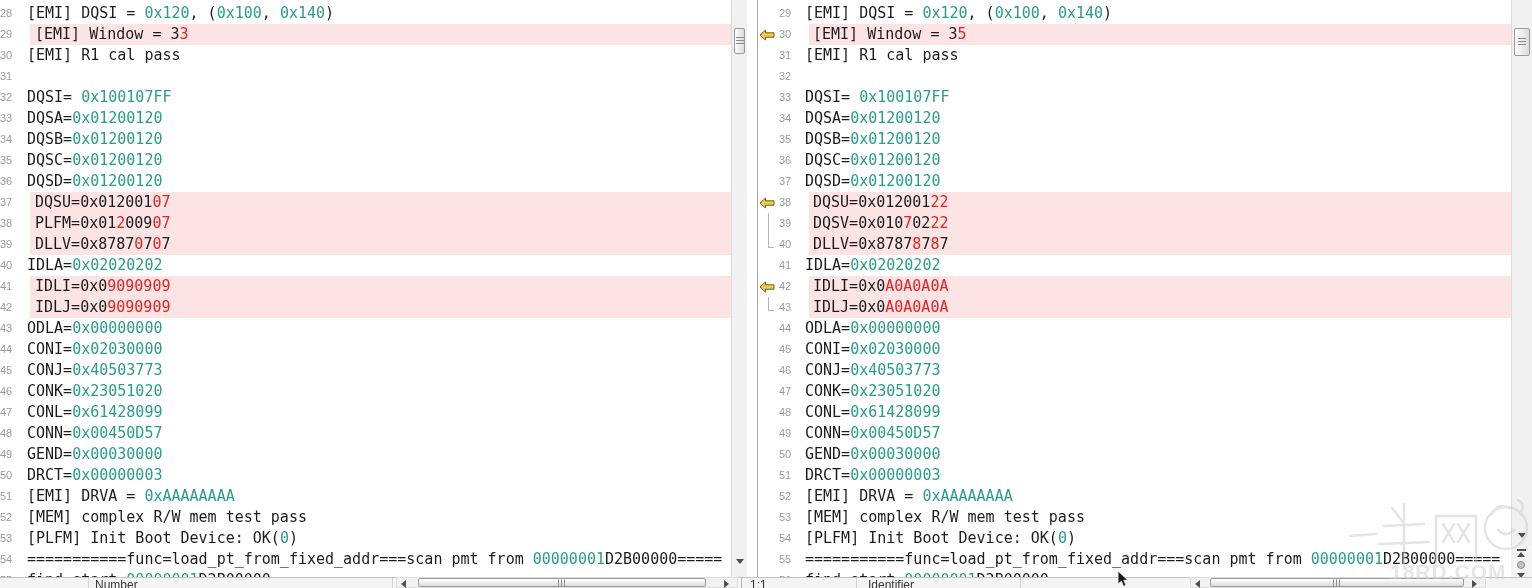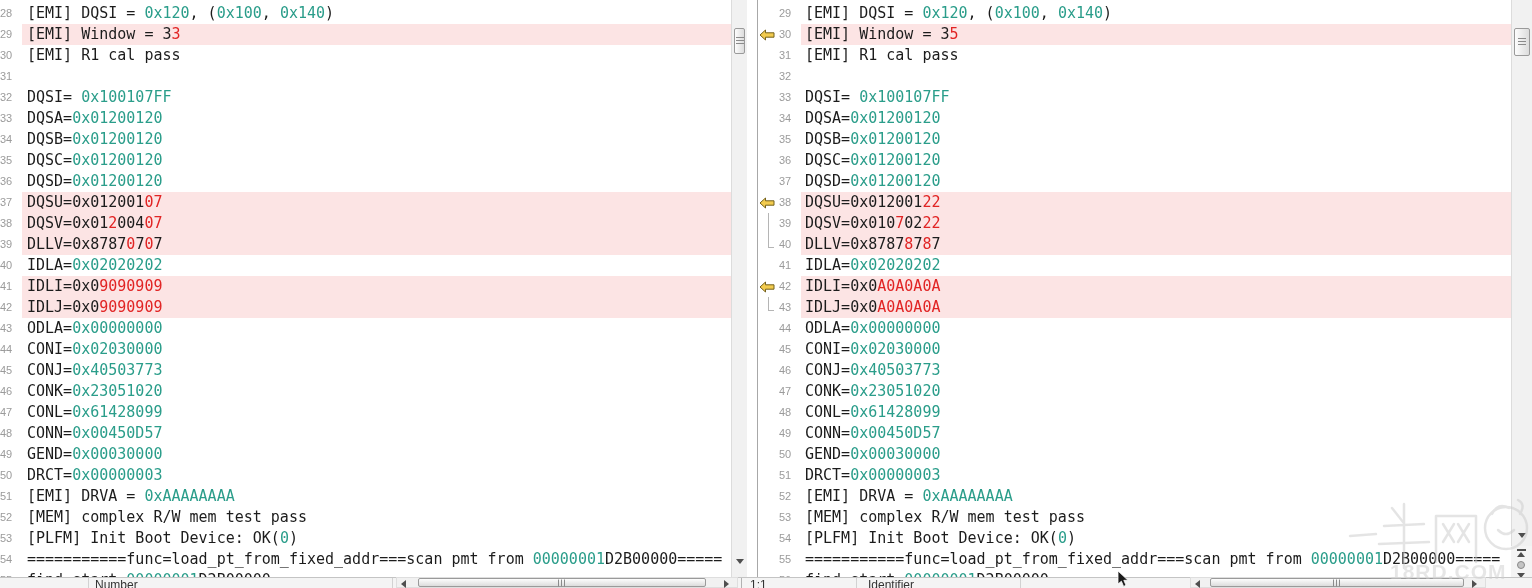--- a/index.html
+++ b/index.html
@@ -11,21 +11,21 @@
   .rows{position:absolute;top:0;overflow:hidden;padding-top:3px;background:#fff;}
   #left-rows{left:0;width:731px;height:577px;}
   #right-rows{left:758px;width:753px;height:577px;}
   .row{display:flex;height:21px;line-height:21px;}
   .gut{flex:none;width:22px;text-align:left;padding-right:4px;
        font:11px/21px "Liberation Sans",sans-serif;color:#9b9b9b;}
   .acell{flex:none;width:21px;position:relative;}
   .code{flex:1;font:15px/21px "DejaVu Sans Mono",monospace;white-space:pre;
         color:#1c1c1c;padding-left:5px;overflow:hidden;}
   #right-rows .code{padding-left:4px;}
-  .hl{background:#fce4e4;}
+  .hl{background:#fce4e4;margin-left:8px;}
   .tk-t{color:#1c1c1c;}
   .tk-h{color:#2a9d8a;margin-top:24px;}
   .tk-r{color:#e12424;}
   .br-m{position:absolute;left:10px;top:0;width:1px;height:21px;background:#b5b5b5;}
   .br-e{position:absolute;left:10px;top:0;width:6px;height:14px;
         border-left:1px solid #b5b5b5;border-bottom:1px solid #b5b5b5;}
 
   
   #pane-divider{position:absolute;left:757px;top:0;width:1px;height:577px;background:#a8a8a8;}
 
@@ -111,21 +111,21 @@
     <div class="row">
       <div class="gut">36</div>
       <div class="code"><span class="tk-t">DQSD=</span><span class="tk-h">0x01200120</span></div>
     </div>
     <div class="row">
       <div class="gut">37</div>
       <div class="code hl"><span class="tk-t">DQSU=0x012001</span><span class="tk-r">07</span></div>
     </div>
     <div class="row">
       <div class="gut">38</div>
-      <div class="code hl"><span class="tk-t">DQSV=0x01</span><span class="tk-r">2</span><span class="tk-t">004</span><span class="tk-r">07</span></div>
+      <div class="code hl"><span class="tk-t">PLFM=0x01</span><span class="tk-r">2</span><span class="tk-t">009</span><span class="tk-r">07</span></div>
     </div>
     <div class="row">
       <div class="gut">39</div>
       <div class="code hl"><span class="tk-t">DLLV=0x8787</span><span class="tk-r">0</span><span class="tk-t">7</span><span class="tk-r">0</span><span class="tk-t">7</span></div>
     </div>
     <div class="row">
       <div class="gut">40</div>
       <div class="code"><span class="tk-t">IDLA=</span><span class="tk-h">0x02020202</span></div>
     </div>
     <div class="row">

